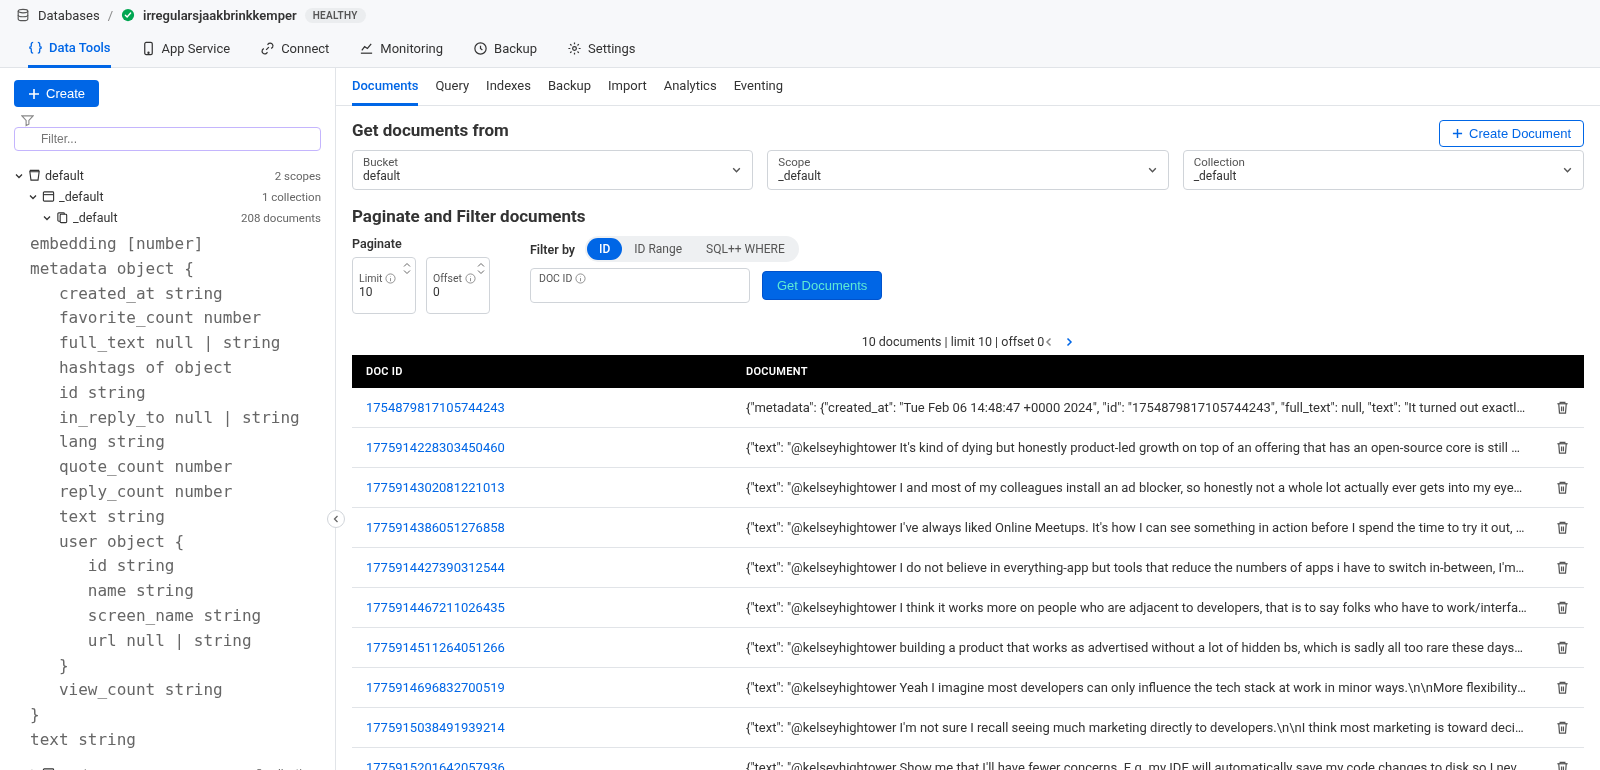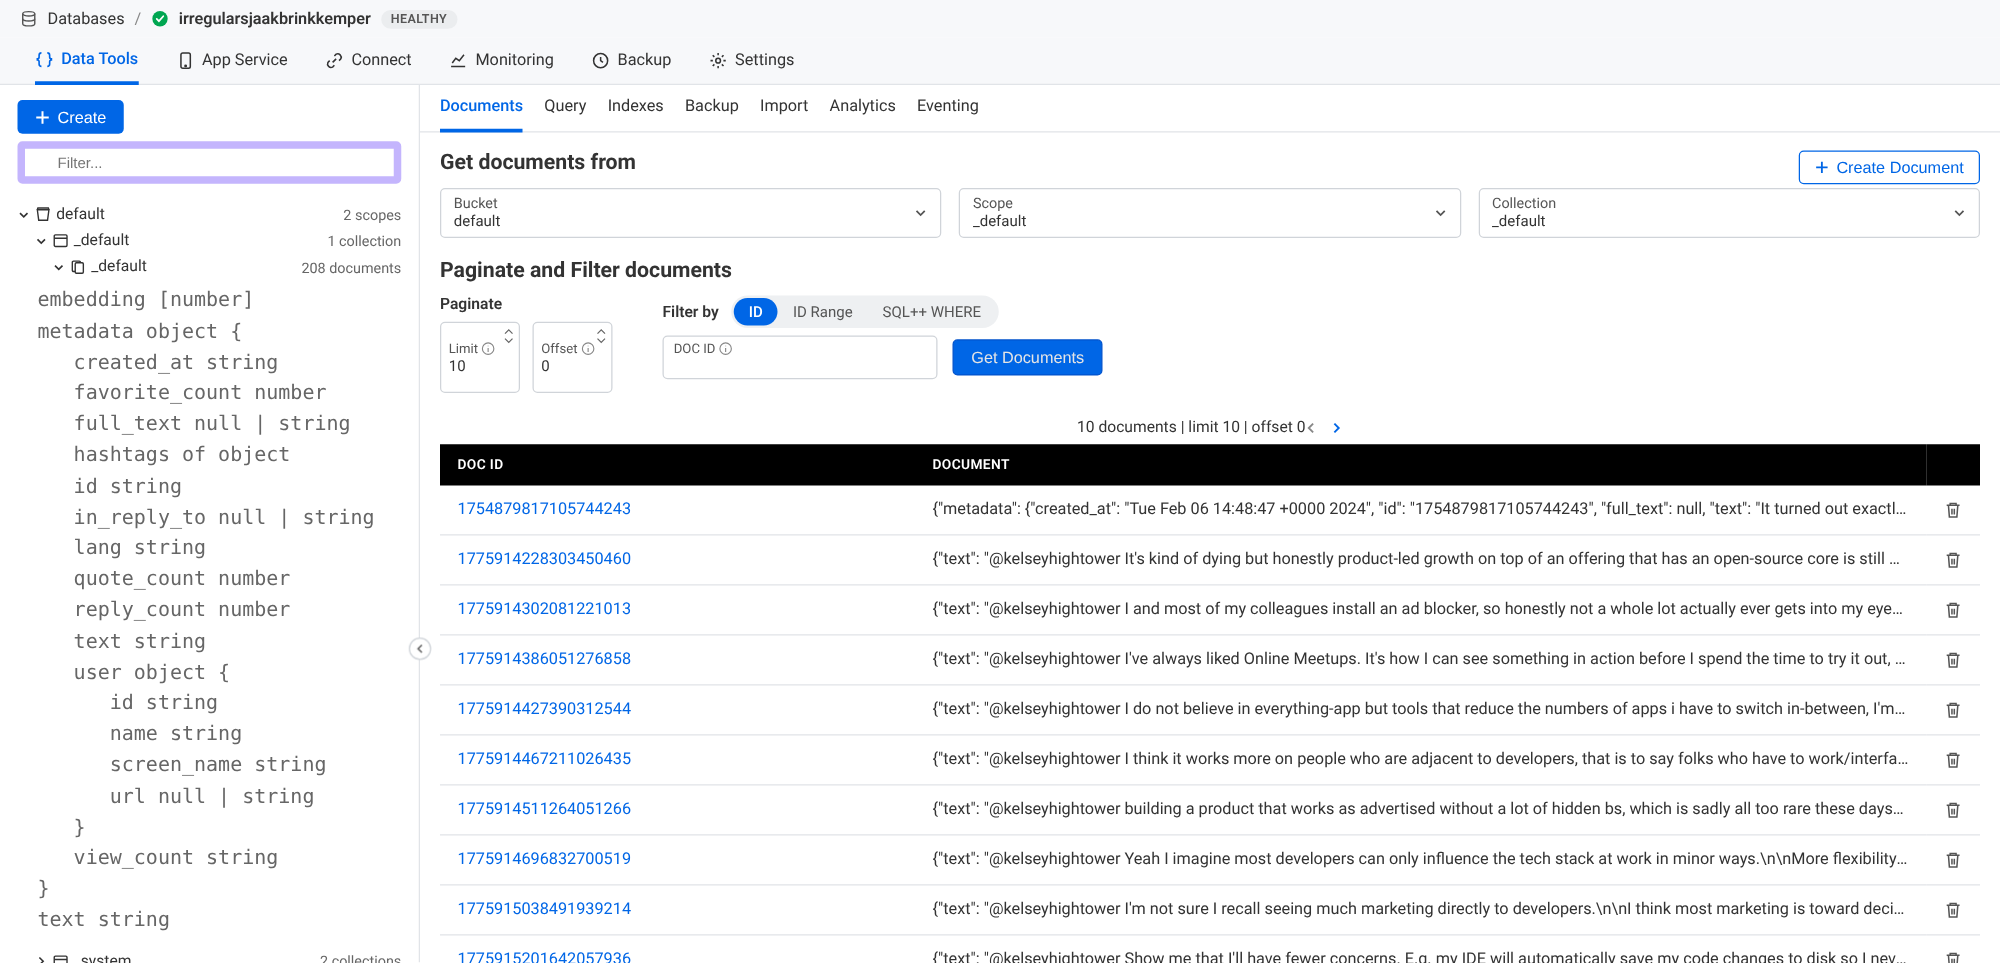--- a/index.html
+++ b/index.html
@@ -18,21 +18,21 @@
   .ptab.active { color:#0066e6; border-bottom:3px solid #0066e6; font-weight:500; margin-bottom:-1px; }
   .ptab .ico { width:15px; height:15px; display:inline-flex; }
   
   
   .layout { display:flex; height: calc(100% - 68px); position:relative; }
   .sidebar { width: 336px; border-right:1px solid #e1e4e8; padding:12px 14px; overflow-y:auto; position:relative; }
   .content { flex:1; display:flex; flex-direction:column; overflow:hidden; }
   .collapse-handle { position:absolute; top:442px; left:327px; width:18px; height:18px; border:1px solid #d0d4d9; border-radius:50%; background:#fff; display:flex; align-items:center; justify-content:center; z-index:10; cursor:pointer; }
   
   .btn-create { background:#0066e6; color:#fff; border:none; border-radius:4px; padding:6px 14px; font-size:13px; font-weight:500; display:flex; align-items:center; gap:6px; cursor:pointer; }
-  .filter-input { width:100%; margin-top:6px; border:6px solid #c4b5fd; border-radius:4px; padding:4px 8px 4px 26px; font-size:12px; color:#666; background:#fff; position:relative; }
+  .filter-input { width:100%; margin-top:20px; border:1px solid #c4b5fd; border-radius:4px; padding:4px 8px 4px 26px; font-size:12px; color:#666; background:#fff; position:relative; }
   .filter-wrap { position:relative; }
   .filter-wrap .fico { position:absolute; left:7px; top:7px; width:13px; height:13px; color:#888; }
   
   .tree { margin-top:14px; font-size:12.5px; }
   .tree-row { display:flex; align-items:center; justify-content:space-between; padding:3px 0; cursor:pointer; }
   .tree-left { display:flex; align-items:center; gap:4px; }
   .tree-meta { color:#666; font-size:11.5px; }
   .tree-indent-1 { padding-left:14px; }
   .tree-indent-2 { padding-left:28px; }
   .caret { width:10px; display:inline-flex; }
@@ -58,21 +58,21 @@
   .num-box { border:1px solid #d0d4d9; border-radius:4px; width:64px; padding:14px 6px; position:relative; }
   .num-box .nlbl { font-size:10.5px; color:#555; display:flex; align-items:center; gap:3px; }
   .num-box .nval { font-size:12px; }
   .num-box .spinners { position:absolute; right:4px; top:4px; display:flex; flex-direction:column; gap:1px; }
   .filterby { display:flex; align-items:center; gap:10px; }
   .pill-group { display:flex; background:#eef0f2; border-radius:16px; padding:2px; }
   .pill { padding:4px 12px; font-size:12px; border-radius:14px; cursor:pointer; color:#555; }
   .pill.active { background:#0066e6; color:#fff; font-weight:500; }
   .docid-input { border:1px solid #d0d4d9; border-radius:4px; width:220px; padding:3px 8px; }
   .docid-input .dlbl { font-size:10.5px; color:#555; display:flex; align-items:center; gap:3px; }
-  .btn-primary { background:#0066e6; color:#e5e5e5; border:1px solid #0052cc; border-radius:4px; padding:6px 14px; font-size:13px; cursor:pointer; }
+  .btn-primary { background:#0066e6; color:#5eead4; border:1px solid #0052cc; border-radius:4px; padding:6px 14px; font-size:13px; cursor:pointer; }
   
   .status-line { margin-top:20px; font-size:12.5px; color:#333; display:flex; justify-content:center; align-items:center; }
   .pager-arrows { display:flex; gap:10px; }
   
   table.docs { width:100%; border-collapse:collapse; margin-top:6px; }
   table.docs thead th { background:#000; color:#fff; text-align:left; font-size:11px; font-weight:600; padding:10px 14px; letter-spacing:0.3px; }
   table.docs td { padding:12px 14px; border-bottom:1px solid #e1e4e8; font-size:13px; vertical-align:middle; }
   table.docs td.id a { color:#0066e6; text-decoration:none; cursor:pointer; }
   table.docs td.doc { color:#333; max-width:760px; white-space:nowrap; overflow:hidden; text-overflow:ellipsis; }
   table.docs td.del { width:40px; text-align:center; cursor:pointer; color:#555; }

